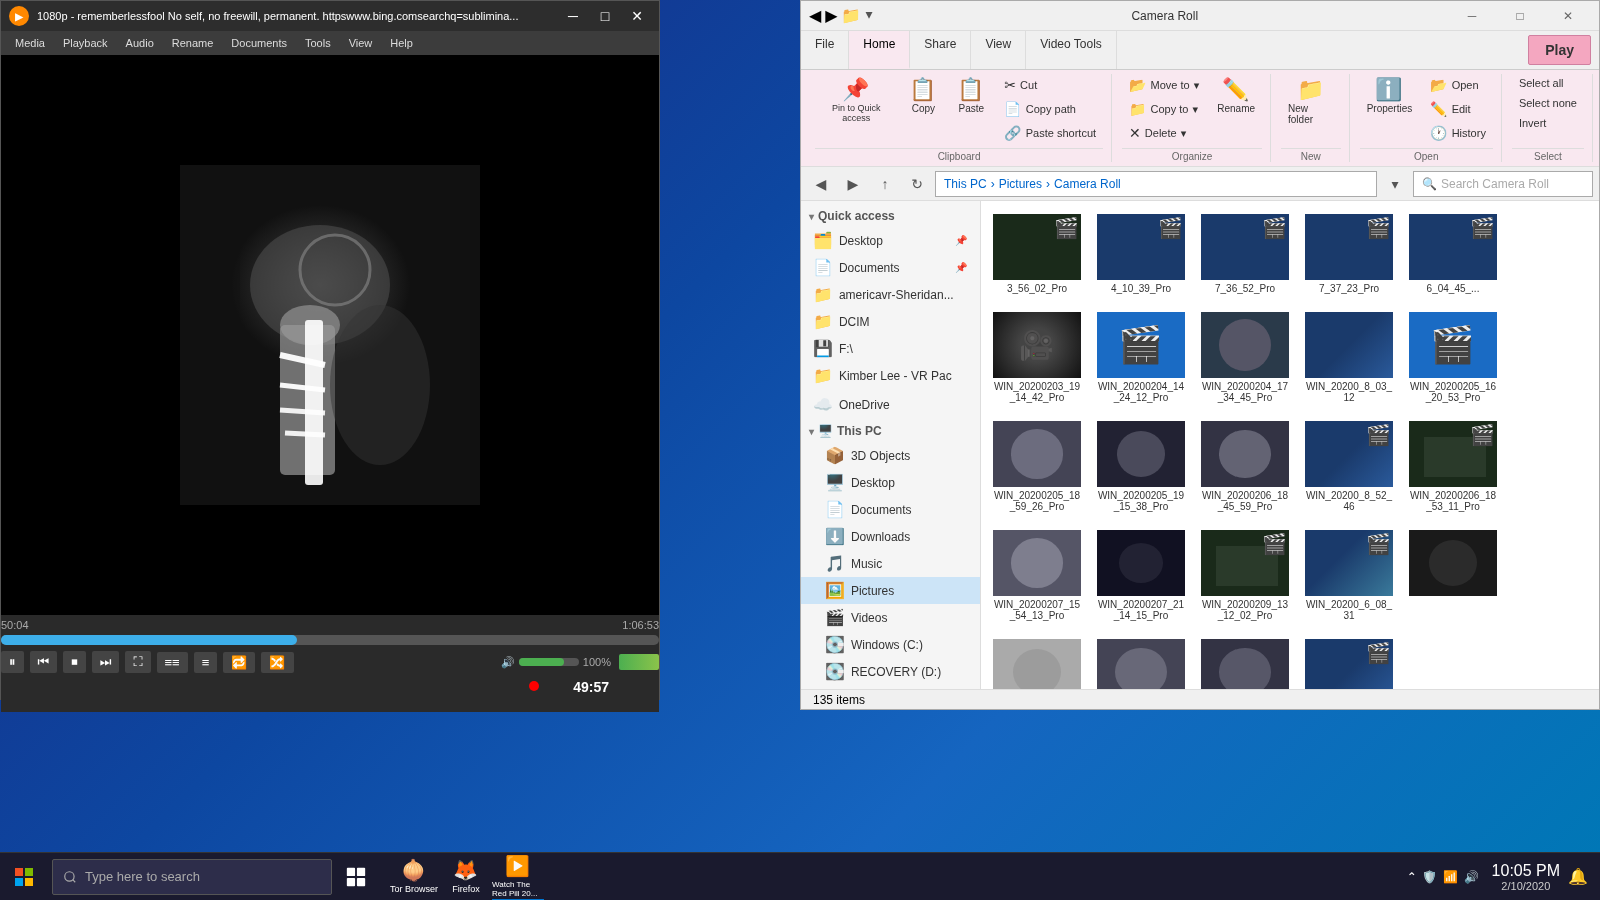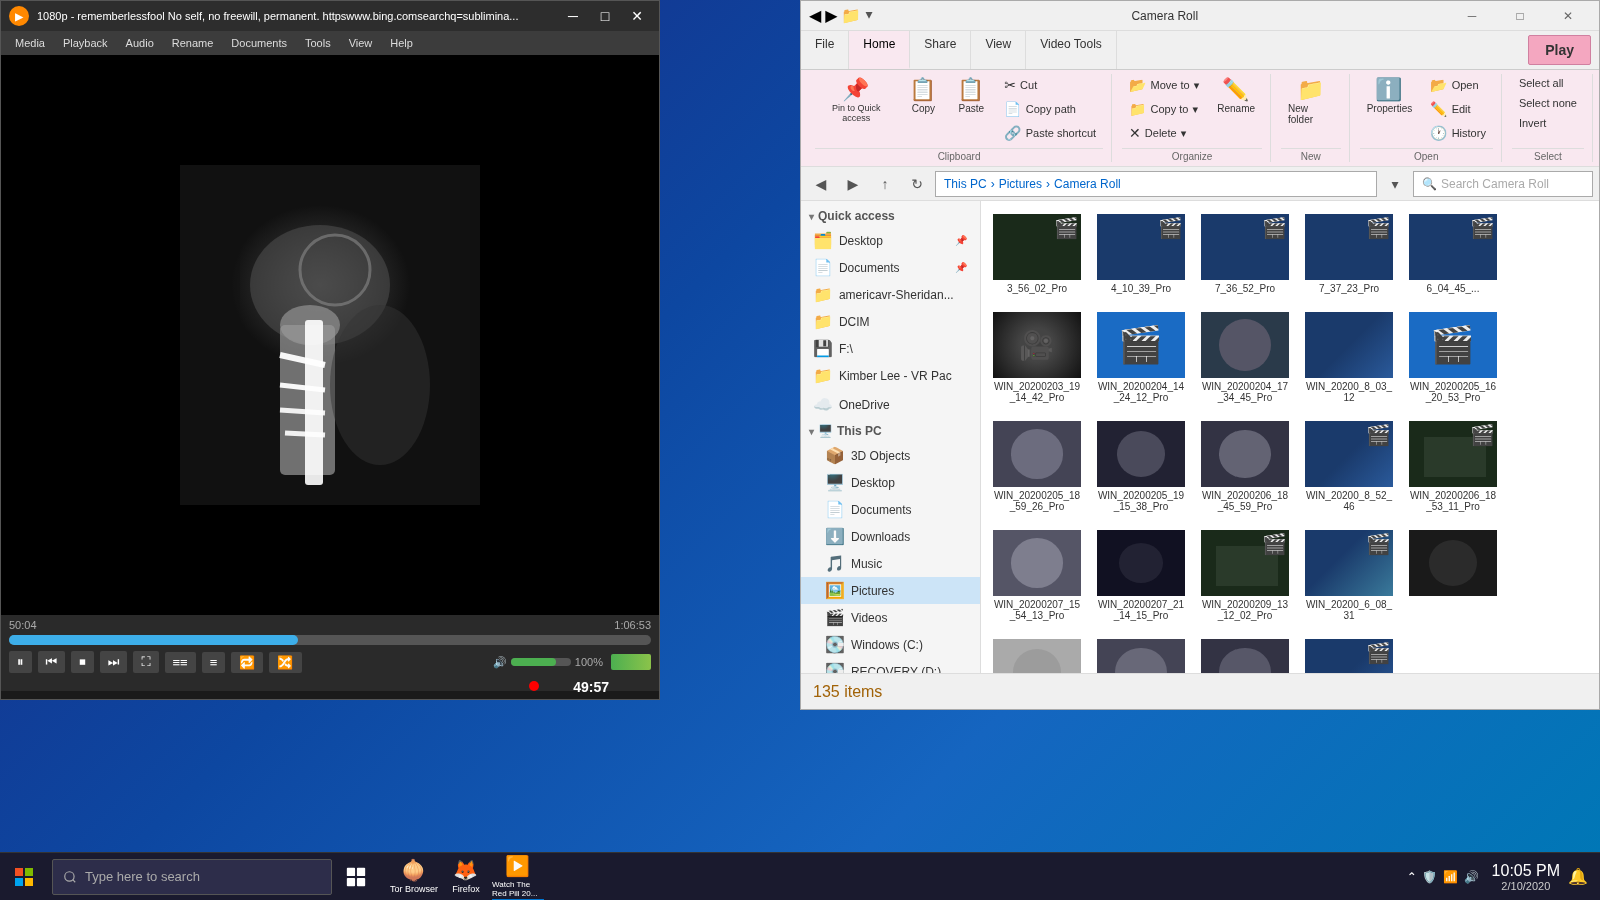--- a/index.html
+++ b/index.html
@@ -24,21 +24,21 @@
     
     #vlc-window { position: absolute; left: 0; top: 0; width: 660px; height: 700px; background: #1a1a1a; border: 1px solid #555; z-index: 10; }
     #vlc-titlebar { height: 30px; background: #2d2d2d; display: flex; align-items: center; padding: 0 8px; }
     #vlc-title-icon { width: 20px; height: 20px; background: #ff8800; border-radius: 50%; display: flex; align-items: center; justify-content: center; margin-right: 8px; font-size: 10px; color: white; font-weight: bold; }
     #vlc-title-text { color: white; font-size: 11px; flex: 1; overflow: hidden; white-space: nowrap; text-overflow: ellipsis; }
     #vlc-window-controls { display: flex; gap: 4px; }
     #vlc-window-controls span { width: 28px; height: 22px; display: flex; align-items: center; justify-content: center; color: white; cursor: pointer; font-size: 14px; }
     #vlc-menubar { height: 24px; background: #3c3c3c; display: flex; align-items: center; padding: 0 6px; gap: 2px; }
     #vlc-menubar span { color: #ddd; font-size: 11px; padding: 2px 8px; cursor: pointer; }
     #vlc-video { flex: 1; background: #000; display: flex; align-items: center; justify-content: center; height: 560px; overflow: hidden; }
-    #vlc-controls { height: 76px; background: #2a2a2a; padding: 4px 8px; }
+    #vlc-controls { height: 97px; background: #2a2a2a; padding: 4px 0; }
     #vlc-progress-bar-container { width: 100%; height: 10px; background: #555; border-radius: 5px; margin-bottom: 6px; cursor: pointer; position: relative; }
     #vlc-progress-fill { width: 45%; height: 100%; background: #3daee9; border-radius: 5px; }
     #vlc-time-row { display: flex; justify-content: space-between; color: #aaa; font-size: 11px; margin-bottom: 4px; }
     #vlc-buttons-row { display: flex; align-items: center; gap: 6px; }
     #vlc-buttons-row button { background: #444; border: none; color: white; padding: 3px 8px; cursor: pointer; font-size: 13px; border-radius: 2px; }
     #vlc-volume { display: flex; align-items: center; gap: 4px; margin-left: auto; color: #aaa; font-size: 11px; }
     #vlc-vol-bar { width: 60px; height: 8px; background: #555; border-radius: 4px; position: relative; }
     #vlc-vol-fill { width: 75%; height: 100%; background: #4caf50; border-radius: 4px; }
     #vlc-rec-dot { position: absolute; bottom: 8px; right: 120px; width: 10px; height: 10px; background: red; border-radius: 50%; }
     #vlc-rec-time { position: absolute; bottom: 4px; right: 50px; color: white; font-size: 14px; font-weight: bold; }
@@ -89,21 +89,21 @@
     #file-grid { flex: 1; overflow-y: auto; padding: 6px; display: flex; flex-wrap: wrap; align-content: flex-start; gap: 4px; background: white; }
     .file-item { width: 100px; display: flex; flex-direction: column; align-items: center; padding: 6px 4px; cursor: pointer; border: 1px solid transparent; border-radius: 2px; }
     .file-thumb { width: 88px; height: 66px; background: #ddd; display: flex; align-items: center; justify-content: center; overflow: hidden; position: relative; }
     .file-thumb.video-file { background: #1a3a6b; }
     .file-thumb.blue-folder { background: #1a6bc4; }
     .file-name { font-size: 10px; color: #333; text-align: center; margin-top: 3px; word-break: break-all; max-width: 96px; }
 
     
     .clapper { position: absolute; top: 2px; right: 2px; font-size: 20px; color: white; }
 
-    #status-bar { height: 36px; background: #f0f0f0; border-top: 1px solid #ddd; display: flex; align-items: center; padding: 0 12px; font-size: 16px; color: #a16207; }
+    #status-bar { height: 20px; background: #f0f0f0; border-top: 1px solid #ddd; display: flex; align-items: center; padding: 0 12px; font-size: 12px; color: #000000; }
 
     
     #xray-container { width: 300px; height: 340px; }
 
     
     #desktop-bg { position: absolute; left: 0; top: 0; width: 1600px; height: 852px; background: linear-gradient(135deg, #1a237e 0%, #0d47a1 40%, #1565c0 70%, #0077b6 100%); z-index: 0; }
 
     
     #left-bar { position: absolute; left: 0; top: 0; width: 22px; height: 700px; background: rgba(30,30,60,0.7); z-index: 5; display: flex; flex-direction: column; align-items: center; padding-top: 80px; gap: 8px; }
     .left-bar-icon { width: 18px; height: 18px; background: rgba(255,255,255,0.2); border-radius: 2px; display: flex; align-items: center; justify-content: center; font-size: 10px; color: white; }

